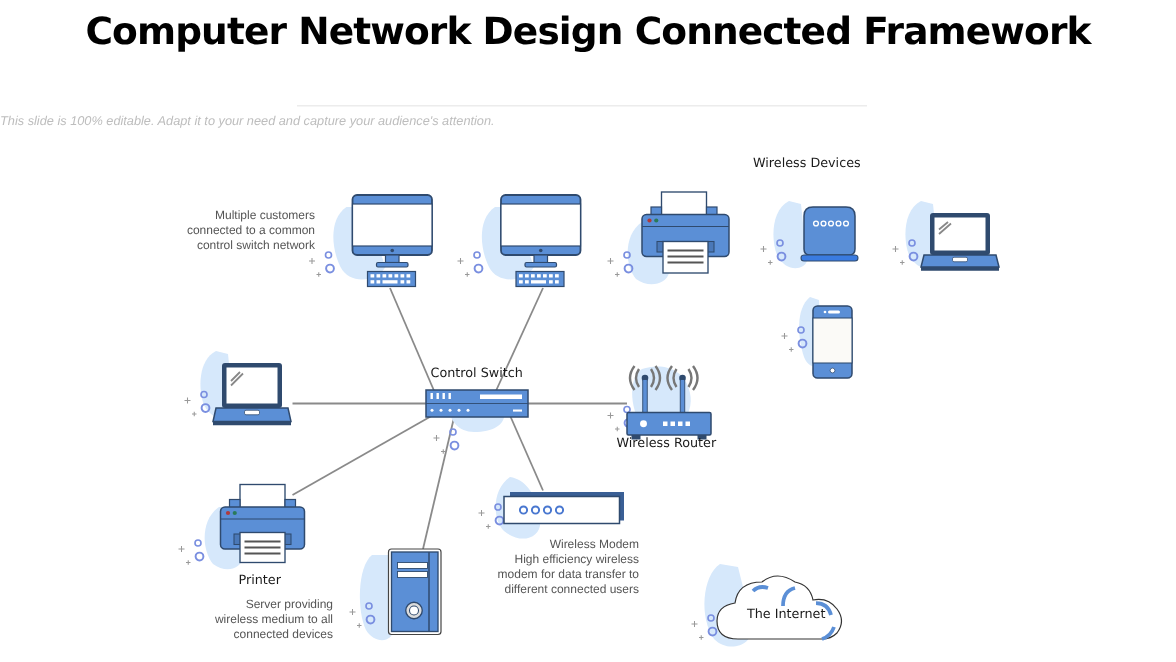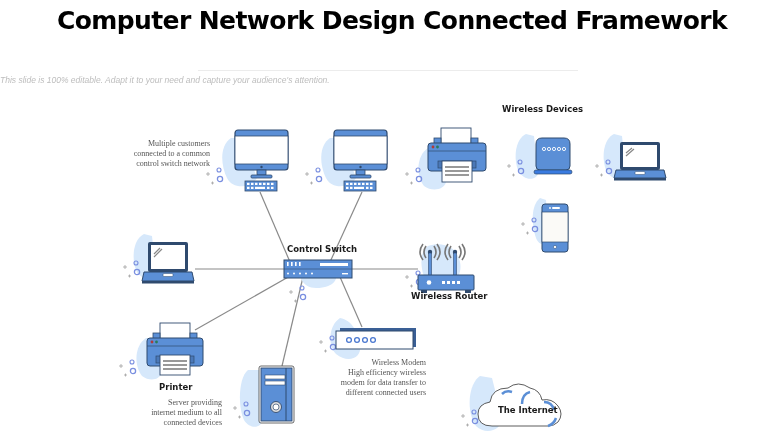--- a/index.html
+++ b/index.html
@@ -1,22 +1,22 @@
 <!DOCTYPE html>
 <html><head>
 <meta charset="utf-8">
 <style>
   html,body{margin:0;padding:0;background:#ffffff;}
   body{width:784px;height:441px;position:relative;overflow:hidden;font-family:"Liberation Sans",sans-serif;}
   .title{position:absolute;left:0;top:4px;width:784px;text-align:center;font-family:"DejaVu Sans",sans-serif;font-weight:bold;font-size:25px;line-height:34px;color:#000000;letter-spacing:-0.6px;}
   .divider{position:absolute;left:198px;top:70px;width:380px;height:1px;background:#ececec;}
   .subtitle{position:absolute;left:0;top:75px;width:784px;text-align:left;font-size:8.5px;font-style:italic;color:#bdbdbd;}
-  .lbl{position:absolute;font-family:"DejaVu Sans",sans-serif;font-weight:bold;font-size:8.5px;color:#1a1a1a;white-space:nowrap;}
+  .lbl{position:absolute;font-family:"DejaVu Sans",sans-serif;font-weight:normal;font-size:8.5px;color:#1a1a1a;white-space:nowrap;}
   .desc{position:absolute;font-size:8px;line-height:10px;color:#555;}
-  .desc div{white-space:nowrap;font-family:Liberation Serif, serif;}
+  .desc div{white-space:nowrap;}
   .r{text-align:right;}
   .c{text-align:right;}
   svg.diagram{position:absolute;left:0;top:0;}
 </style>
 </head>
 <body>
 
 <div class="title">
   <div>Computer Network Design Connected Framework</div>
 </div>
@@ -294,21 +294,21 @@
   <div>control switch network</div>
 </div>
 
 <div class="lbl" style="left:502px;top:104px;">Wireless Devices</div>
 <div class="lbl" style="left:287px;top:244px;">Control Switch</div>
 <div class="lbl" style="left:411px;top:291px;">Wireless Router</div>
 <div class="lbl" style="left:159px;top:382px;">Printer</div>
 
 <div class="desc r" style="left:130px;top:398px;width:92px;">
   <div>Server providing</div>
-  <div>internet medium to all</div>
+  <div>wireless medium to all</div>
   <div>connected devices</div>
 </div>
 
 <div class="desc c" style="left:320px;top:358px;width:106px;">
   <div>Wireless Modem</div>
   <div>High efficiency wireless</div>
   <div>modem for data transfer to</div>
   <div>different connected users</div>
 </div>
 

